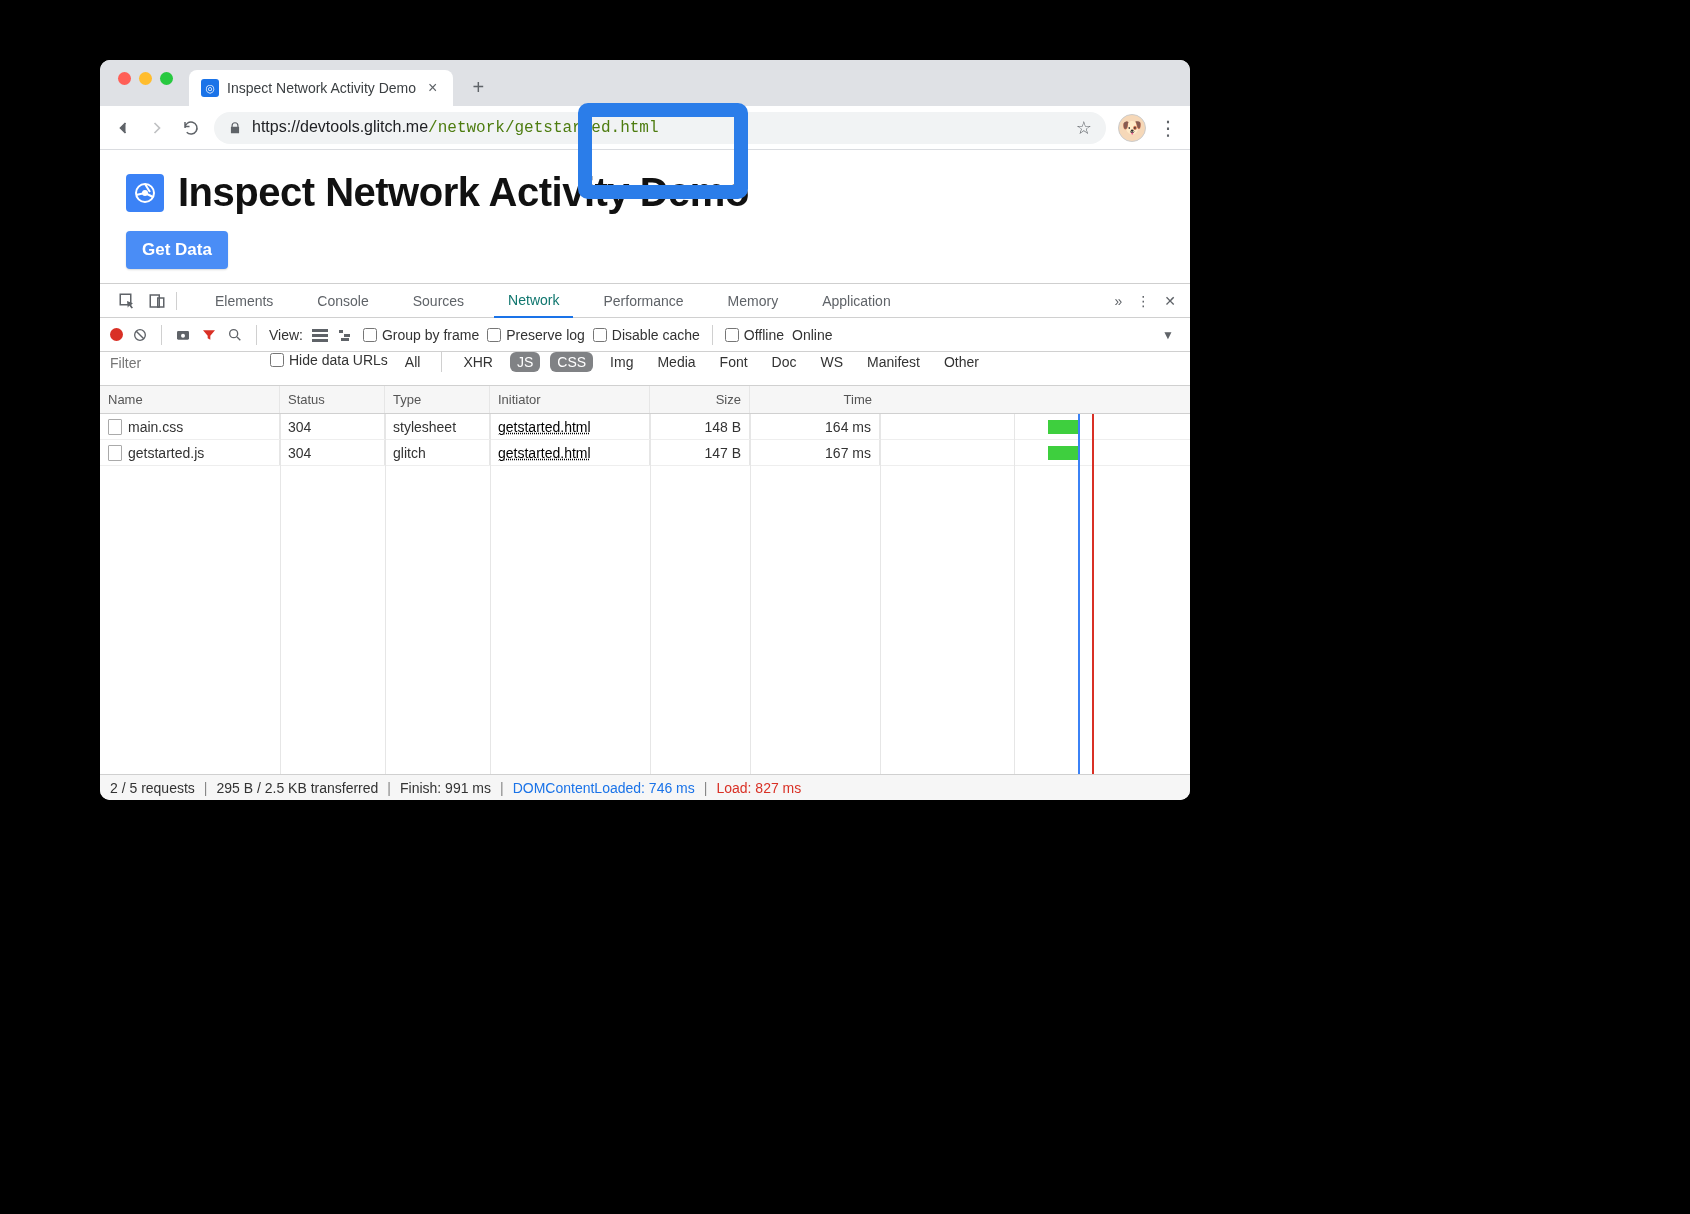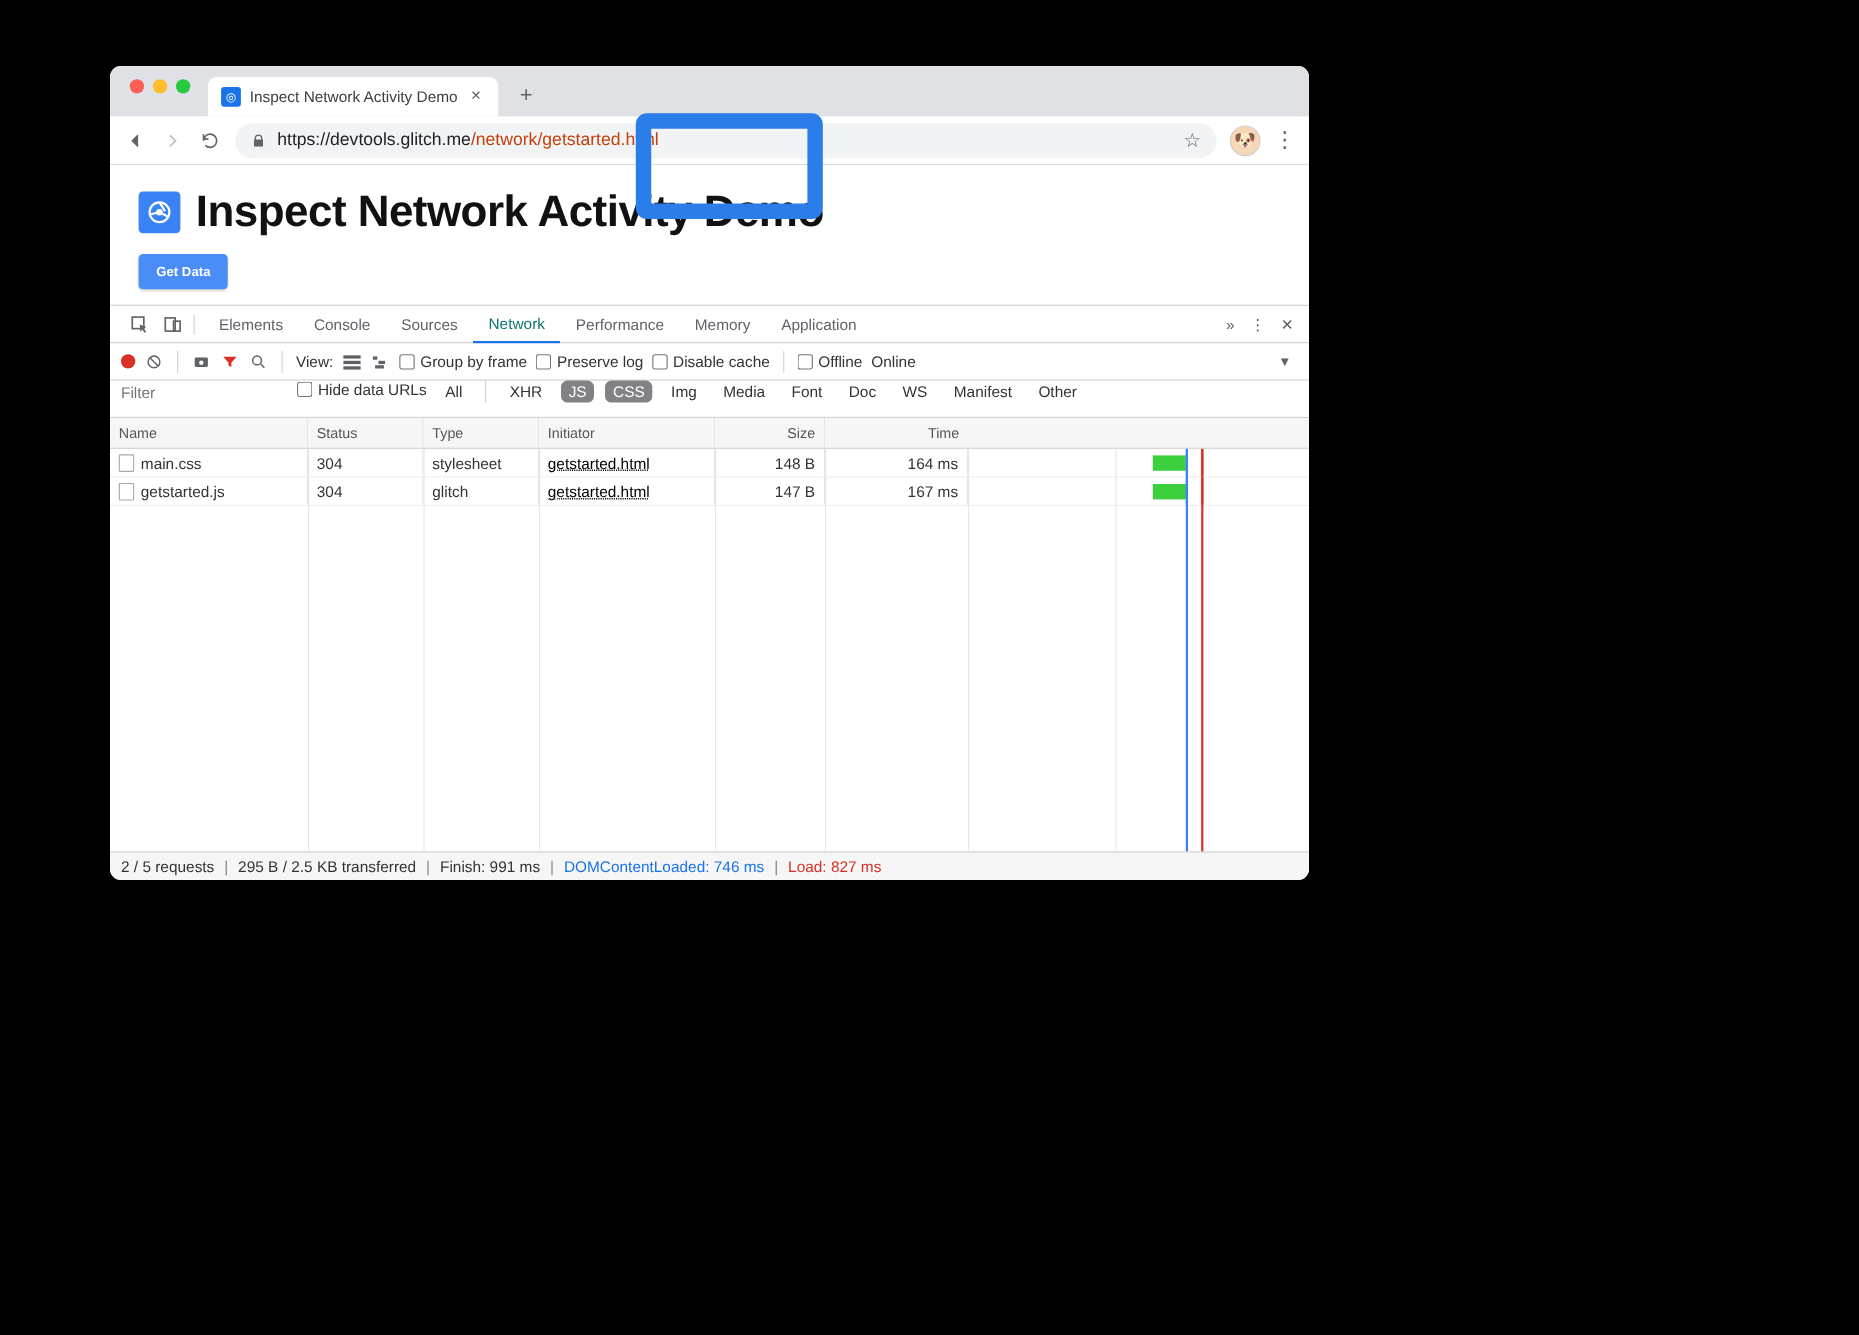--- a/index.html
+++ b/index.html
@@ -43,44 +43,44 @@
     height:44px; background:#fff; border-bottom:1px solid #dadce0;
     display:flex; align-items:center; padding:0 12px; gap:12px;
   }
   .nav-btn { width:22px;height:22px;color:#5f6368;display:flex;align-items:center;justify-content:center;font-size:20px;}
   .nav-btn.disabled{opacity:.4;}
   .urlbar {
     flex:1; height:32px; background:#f1f3f4; border-radius:16px;
     display:flex; align-items:center; padding:0 14px; gap:10px; font-size:16px; color:#202124;
   }
   .lock{font-size:14px;color:#5f6368;}
-  .url-dim{color:#c2410c;}
+  .url-dim{color:#4d7c0f;font-family:Liberation Mono, monospace;}
   .star{color:#5f6368;font-size:18px;}
   .avatar{width:28px;height:28px;border-radius:50%;background:#f6d8b8;border:1px solid #ccc;display:flex;align-items:center;justify-content:center;font-size:16px;}
   .menu-dots{font-size:20px;color:#5f6368;}
   .page {
     padding:20px 26px 14px 26px;
   }
   .page-head{display:flex;align-items:center;gap:14px;}
   .page-icon{width:38px;height:38px;background:#3b82f6;border-radius:4px;display:flex;align-items:center;justify-content:center;}
   .page-icon svg{width:24px;height:24px;fill:#fff;}
   h1{font-size:40px;font-weight:800;letter-spacing:-0.5px;color:#111;}
   .page-sub{font-size:21px;color:#111;margin-top:24px;line-height:1.4;}
   .page-sub a{color:#2b6cff;text-decoration:underline;font-weight:600;}
   .btn-primary{
     background:#4a8df6;color:#fff;border:none;border-radius:4px;
-    padding:9px 16px;font-size:12px;font-weight:600;margin-top:16px;cursor:pointer;
+    padding:9px 16px;font-size:17px;font-weight:600;margin-top:16px;cursor:pointer;
     box-shadow:0 1px 2px rgba(0,0,0,.15);
   }
 
   
   .devtools{flex:1;display:flex;flex-direction:column;border-top:1px solid #cfcfcf;font-size:14px;color:#333;}
   .dt-tabs{
     height:34px;display:flex;align-items:center;border-bottom:1px solid #d0d0d0;
-    padding:0 8px;gap:0;text-align:right;
+    padding:0 8px;gap:16px;text-align:right;
   }
   .dt-left-icons{display:flex;gap:12px;padding:0 10px;border-right:1px solid #d0d0d0;margin-right:8px;}
   .dt-icon{width:18px;height:18px;color:#5f6368;}
   .dt-tab{padding:0 14px;height:34px;display:flex;align-items:center;color:#5f6368;cursor:pointer;}
   .dt-tab.active{color:#0f766e;border-bottom:2px solid #1a73e8;font-weight:500;}
   .dt-more{margin-left:auto;display:flex;gap:14px;padding-right:6px;color:#5f6368;}
   .dt-toolbar{
     height:34px;display:flex;align-items:center;padding:0 10px;gap:8px;
     border-bottom:1px solid #d0d0d0;font-size:14px;color:#333;
     position:relative;

